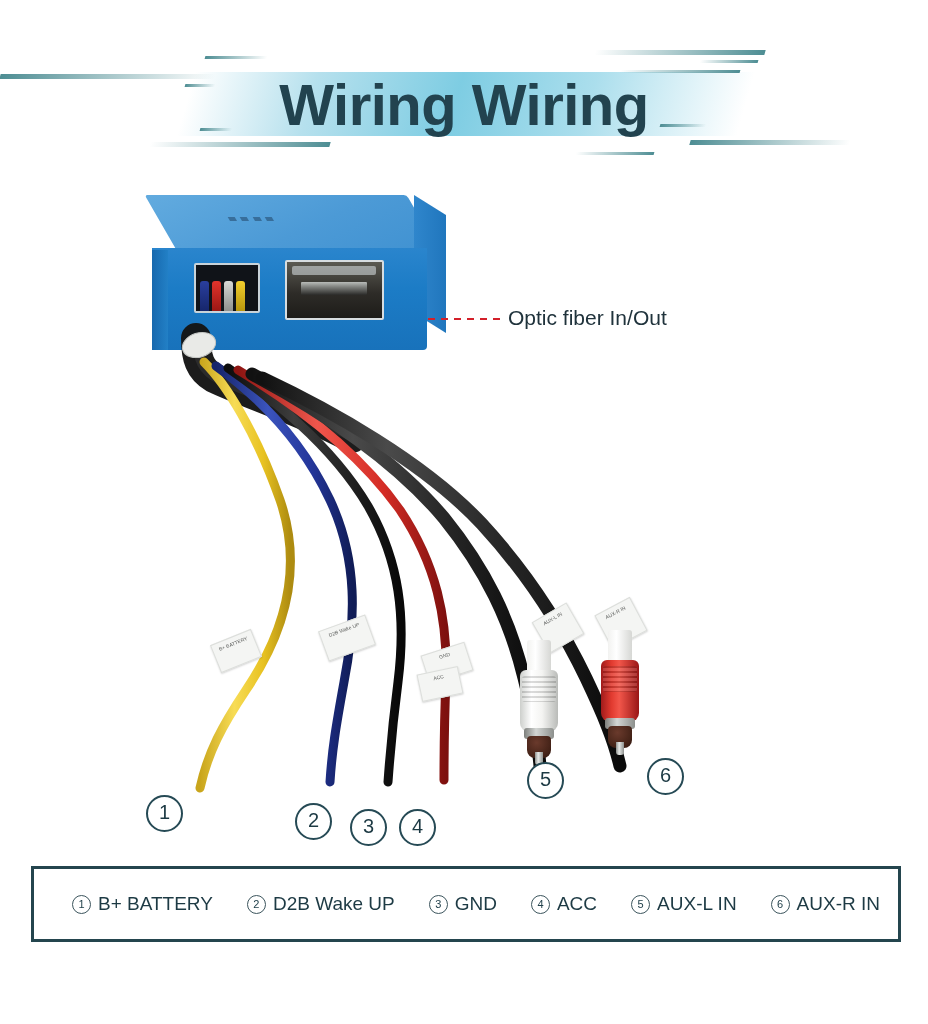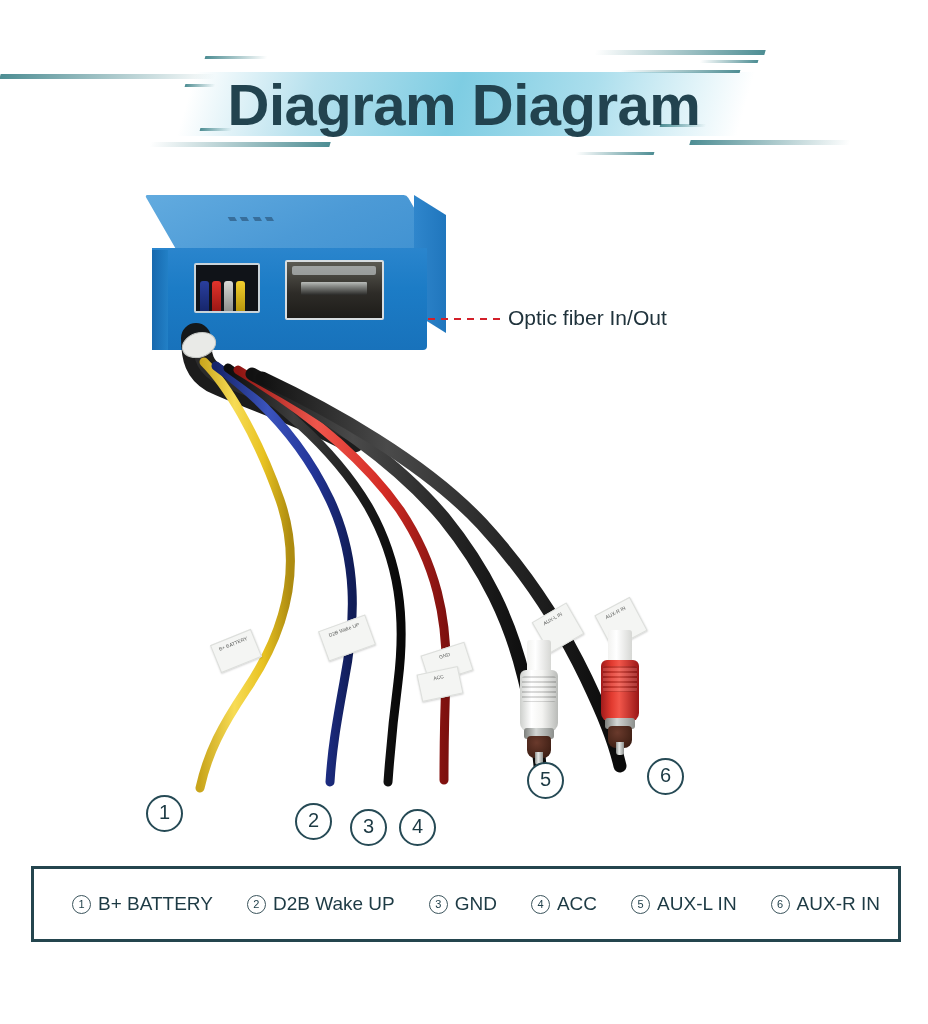--- a/index.html
+++ b/index.html
@@ -334,21 +334,21 @@
   <div class="banner-dash thin fade-l" style="left:700px; top:16px; width:58px;"></div>
   <div class="banner-dash med fade-r" style="left:0px;   top:30px; width:215px;"></div>
   <div class="banner-dash thin fade-r" style="left:185px; top:40px; width:30px;"></div>
   <div class="banner-dash thin fade-l" style="left:620px; top:26px; width:120px;"></div>
   <div class="banner-dash thin fade-r" style="left:200px; top:84px; width:32px;"></div>
   <div class="banner-dash med fade-l" style="left:150px; top:98px; width:180px;"></div>
   <div class="banner-dash thin fade-r" style="left:660px; top:80px; width:46px;"></div>
   <div class="banner-dash med fade-r" style="left:690px; top:96px; width:160px;"></div>
   <div class="banner-dash thin fade-l" style="left:576px; top:108px; width:78px;"></div>
 
-  <div id="title-text">Diagram Diagram</div>
+  <div id="title-text">Wiring Wiring</div>
 </div>
 
 <div id="photo-stage">
 
   <div id="module-box">
     <div class="box-top"></div>
     <div class="box-side-right"></div>
     <div class="box-front-topedge"></div>
     <div class="box-front"></div>
     <div class="box-left-face"></div>

